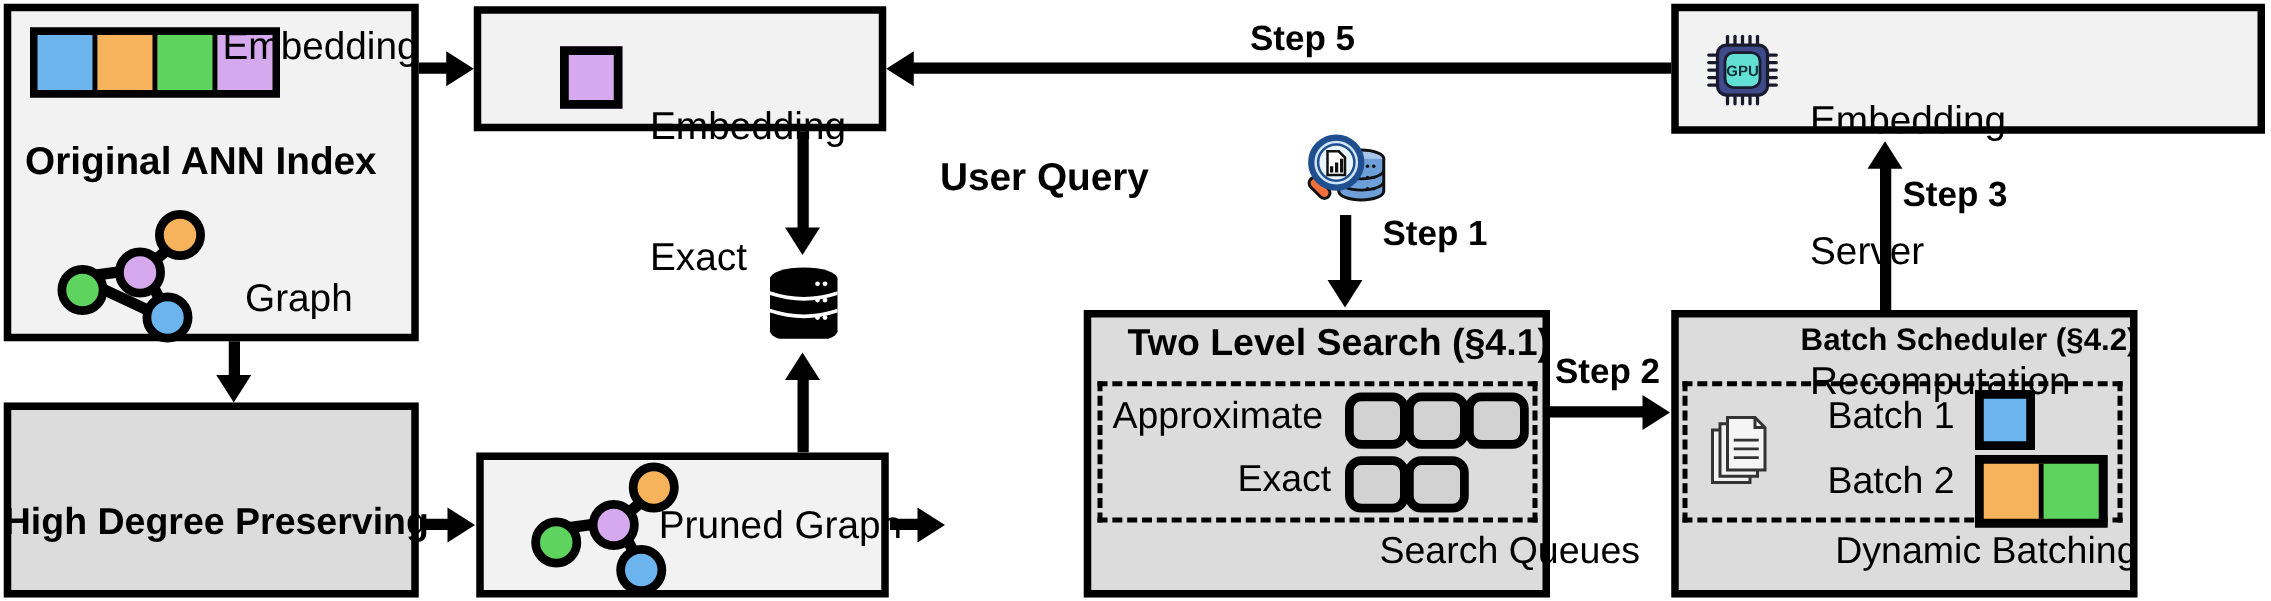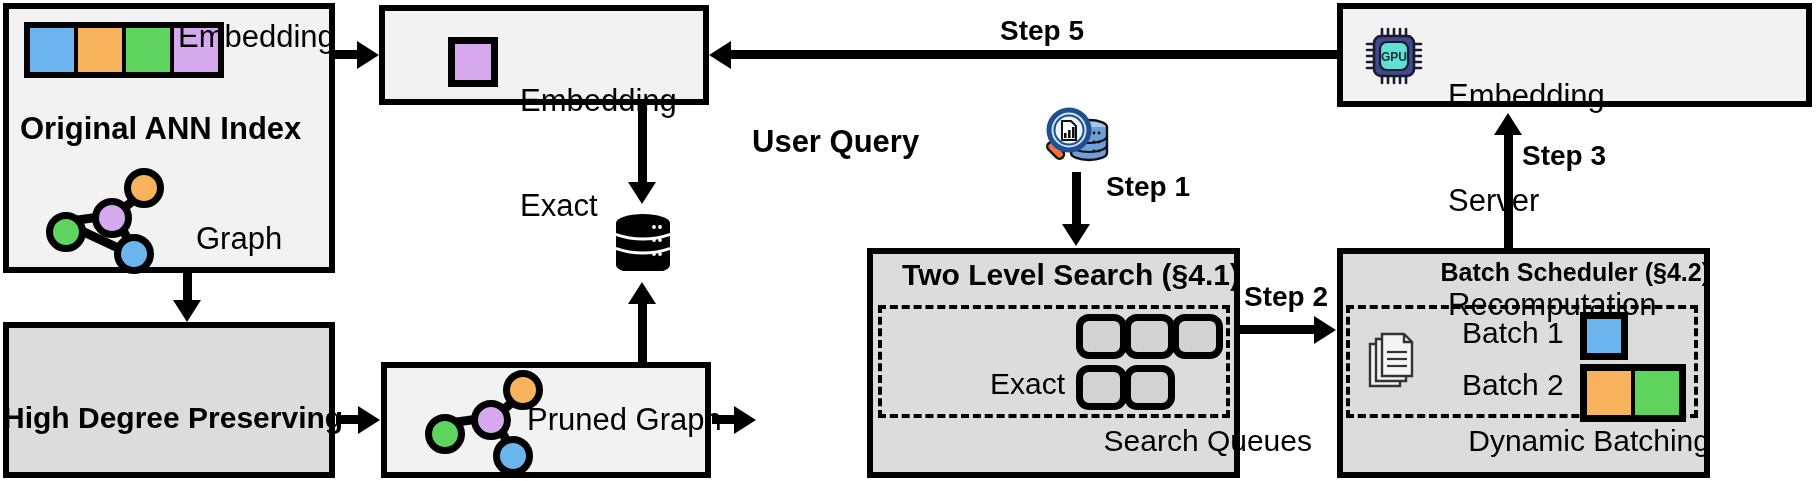--- a/index.html
+++ b/index.html
@@ -217,20 +217,21 @@
 
   <div class="vline" style="left:1072px; top:172px; width:9px; height:55px;"></div>
   <div class="arrowhead ah-down" style="left:1062px; top:224px;"></div>
   <div class="lbl bold" style="left:1106px; top:171px; font-size:28px;">Step 1</div>
 
   <div class="box shaded" style="left:867px; top:248px; width:373px; height:230px;"></div>
   <div class="lbl bold ctr" style="left:867px; top:258px; width:373px; font-size:30px;">Two Level Search (§4.1)</div>
 
   <div class="dashed" style="left:878px; top:305px; width:352px; height:113px;"></div>
 
+  <div class="lbl" style="left:890px; top:316px; font-size:30px;">Approximate</div>
   <div class="slot" style="left:1076px; top:314px; width:51px; height:45px;"></div>
   <div class="slot" style="left:1124px; top:314px; width:51px; height:45px;"></div>
   <div class="slot" style="left:1172px; top:314px; width:51px; height:45px;"></div>
 
   <div class="lbl" style="left:990px; top:367px; font-size:30px;">Exact</div>
   <div class="slot" style="left:1076px; top:365px; width:51px; height:45px;"></div>
   <div class="slot" style="left:1124px; top:365px; width:51px; height:45px;"></div>
 
   <div class="lbl ctr" style="left:867px; top:424px; width:445px; font-size:30px;">Search Queues</div>
 

